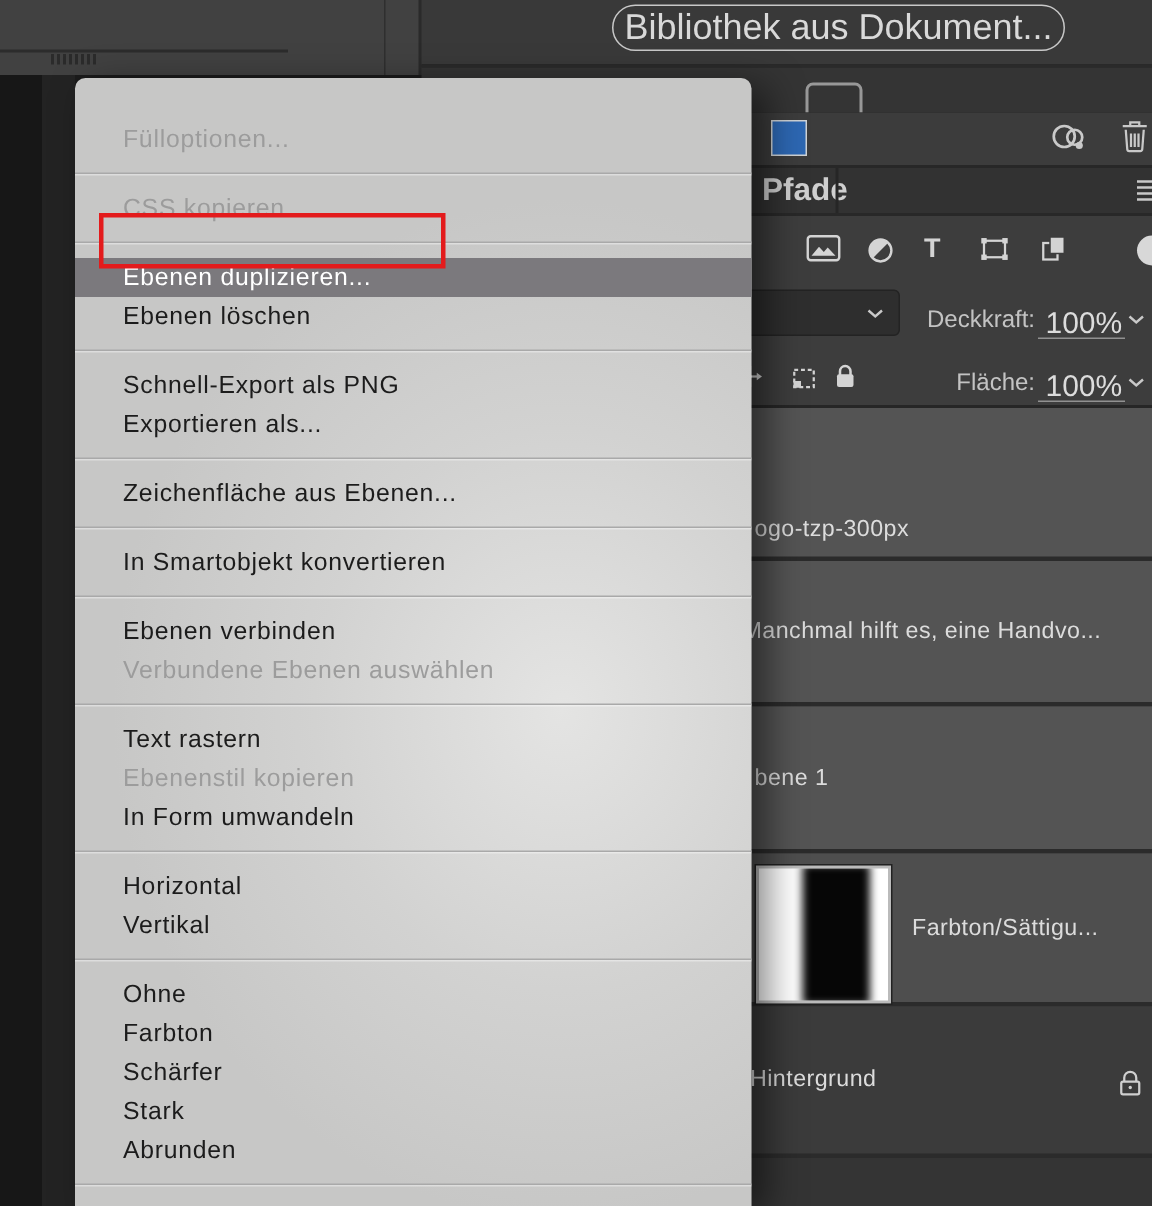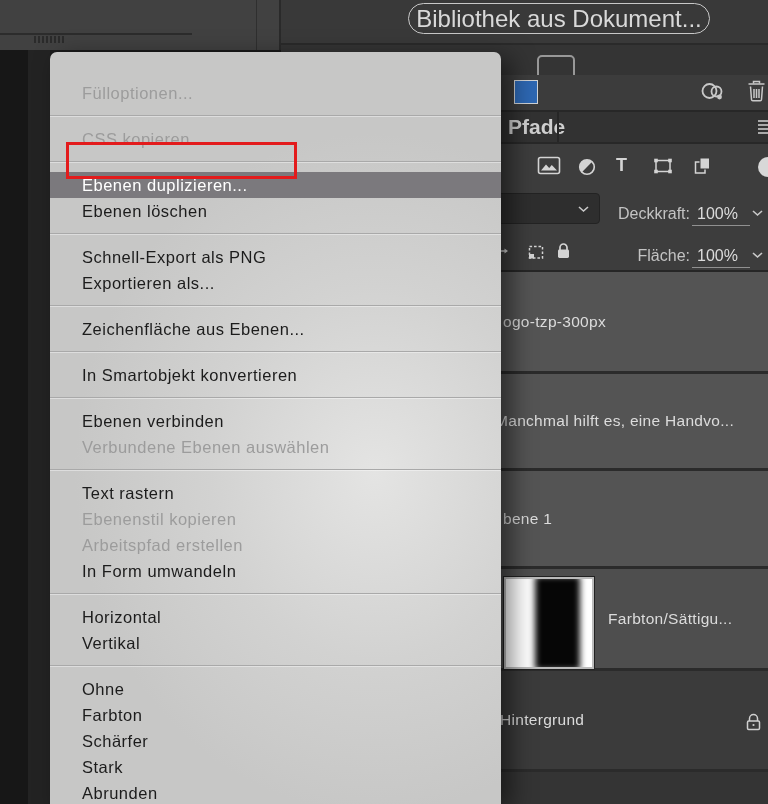--- a/index.html
+++ b/index.html
@@ -42,21 +42,21 @@
   #tab-bar{left:281px;top:112px;width:487px;height:30px;background:#323232;overflow:hidden}
   #tab-pfade{position:absolute;left:227px;top:0;height:30px;line-height:30px;
     color:#cfcfcf;font-size:21px;font-weight:bold}
   #tab-vline{position:absolute;left:276px;top:0;width:2px;height:30px;background:#262626}
   #panel-menu-icon{position:absolute;left:477px;top:7px}
   #row-divider-2{left:281px;top:142px;width:487px;height:2px;background:#282828}
 
   
   #options-block{left:281px;top:144px;width:487px;height:126px;background:#3d3d3d;overflow:hidden}
   .opt-label{position:absolute;left:319px;width:90px;text-align:right;color:#c3c3c3;font-size:16px}
-  .opt-value{position:absolute;left:416px;color:#dcdcdc;font-size:16px}
+  .opt-value{position:absolute;left:416px;color:#dcdcdc;font-size:20px}
   .opt-underline{position:absolute;left:411px;width:58px;height:1px;background:#919191}
   #blend-dropdown{position:absolute;left:174px;top:49px;width:145px;height:31px;
     background:#2e2e2e;border:1px solid #232323;border-radius:4px;box-sizing:border-box}
   #white-blob{position:absolute;left:477px;top:13px;width:20px;height:20px;border-radius:50%;background:#d8d8d8}
 
   #row-divider-3{left:281px;top:270px;width:487px;height:2px;background:#262626}
 
   
   #layers-region{left:281px;top:272px;width:487px;height:532px;background:#343434;overflow:hidden}
   .layer-row{position:relative;width:100%;border-bottom:3px solid #2b2b2b;background:#3b3b3b}
@@ -212,21 +212,21 @@
   <span class="opt-value" style="top:103px">100%</span>
   <div class="opt-underline" style="top:123px"></div>
   <svg style="position:absolute;left:471px;top:108px" width="11" height="7" viewBox="0 0 11 7" fill="none" stroke="#c9c9c9" stroke-width="1.6">
     <polyline points="1,1 5.5,5 10,1"></polyline>
   </svg>
 </div>
 <div class="abs" id="row-divider-3"></div>
 
 <div class="abs" id="layers-region">
     <div class="layer-row selected" style="height: 99px;">
-      <span class="layer-name" style="left: 222px;">ogo-tzp-300px</span>
+      <span class="layer-name" style="left: 222px; margin-top: 31px;">ogo-tzp-300px</span>
     </div>
     <div class="layer-row selected" style="height: 94px;">
       <span class="layer-name" style="left: 214px;">Manchmal hilft es, eine Handvo...</span>
     </div>
     <div class="layer-row selected" style="height: 95px;">
       <span class="layer-name" style="left: 222px;">bene 1</span>
     </div>
     <div class="layer-row selected" style="height: 99px; background: rgb(78, 78, 78);">
       <div class="mask-thumb"></div>
       <span class="layer-name" style="left: 327px;">Farbton/Sättigu...</span>
@@ -271,21 +271,20 @@
     </div>
     <div class="msep"></div>
     <div class="mgroup">
       <div class="mitem">Ebenen verbinden</div>
       <div class="mitem disabled">Verbundene Ebenen auswählen</div>
     </div>
     <div class="msep"></div>
     <div class="mgroup">
       <div class="mitem">Text rastern</div>
       <div class="mitem disabled">Ebenenstil kopieren</div>
-      <div class="mitem disabled">Arbeitspfad erstellen</div>
       <div class="mitem">In Form umwandeln</div>
     </div>
     <div class="msep"></div>
     <div class="mgroup">
       <div class="mitem">Horizontal</div>
       <div class="mitem">Vertikal</div>
     </div>
     <div class="msep"></div>
     <div class="mgroup">
       <div class="mitem">Ohne</div>

